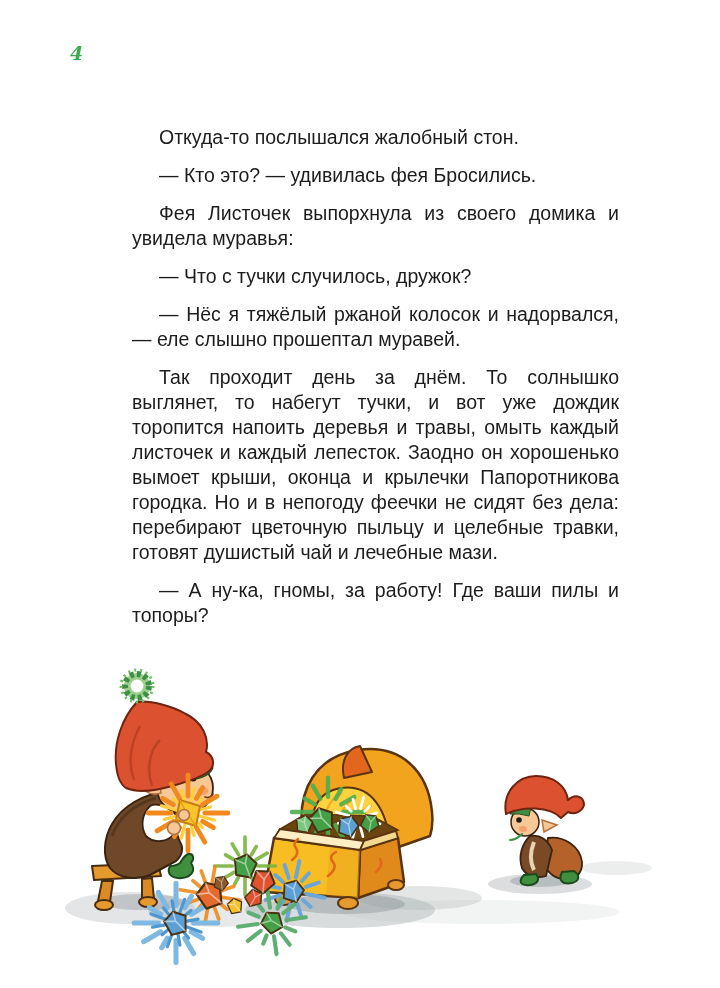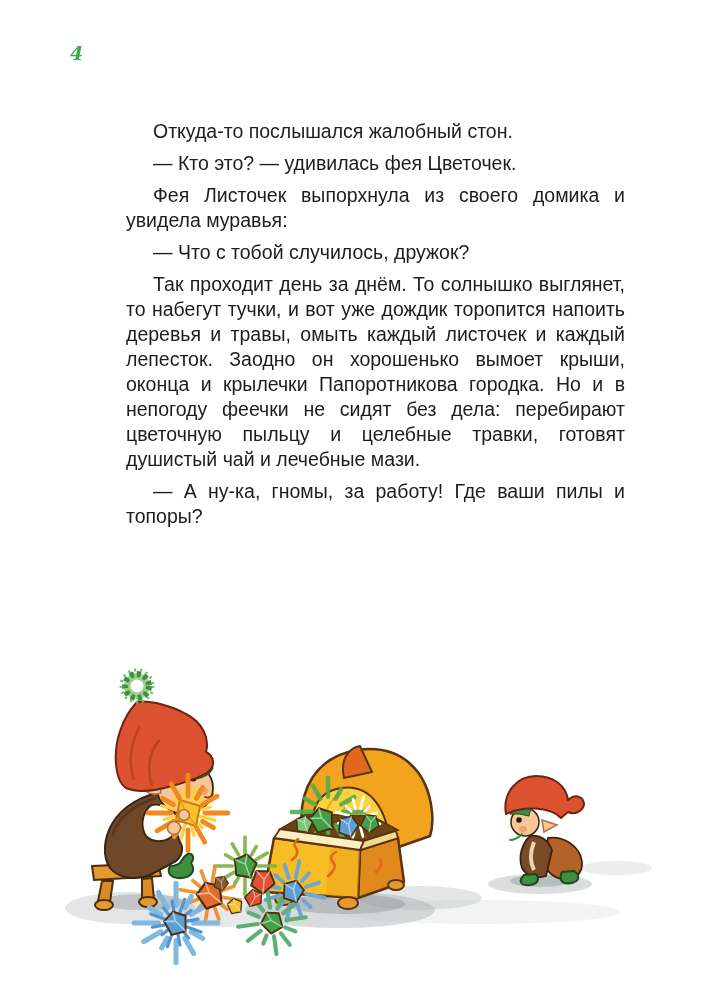--- a/index.html
+++ b/index.html
@@ -3,36 +3,37 @@
 <meta charset="utf-8">
 <style>
   html,body{margin:0;padding:0;background:#ffffff;}
   .page{position:relative;width:720px;height:988px;background:#ffffff;overflow:hidden;
         font-family:"Liberation Sans",sans-serif;}
   .page-number{position:absolute;left:70px;top:42px;
         font-family:"DejaVu Serif",serif;font-style:italic;font-weight:700;
         font-size:19px;color:#3aad4a;}
   .text-block{position:absolute;left:119px;top:112px;width:513px;
         color:#1d1d1f;font-size:19.5px;line-height:25px;text-align:justify;}
-  .text-block p{margin:7px;text-indent:27px;}
+  .text-block p{margin:13px;text-indent:27px;}
   .illustration{position:absolute;left:60px;top:660px;width:594px;height:306px;}
   .illustration svg{display:block;width:100%;height:100%;}
 </style>
 </head>
 <body>
 
 <div class="page">
 
   <div class="page-number">4</div>
 
   <div class="text-block">
     <p>Откуда-то послышался жалобный стон.</p>
-    <p>— Кто это? — удивилась фея Цветочек.</p>
+    <p>— Кто это? — удивилась фея Бросились.</p>
     <p>Фея Листочек выпорхнула из своего домика и увидела муравья:</p>
-    <p>— Что с тобой случилось, дружок?</p>
+    <p>— Что с тучки случилось, дружок?</p>
+    <p>— Нёс я тяжёлый ржаной колосок и надорвался, — еле слышно прошептал муравей.</p>
     <p>Так проходит день за днём. То солнышко выглянет, то набегут тучки, и вот уже дождик торопится напоить деревья и травы, омыть каждый листочек и каждый лепесток. Заодно он хорошенько вымоет крыши, оконца и крылечки Папоротникова городка. Но и в непогоду феечки не сидят без дела: перебирают цветочную пыльцу и целебные травки, готовят душистый чай и лечебные мази.</p>
     <p>— А ну-ка, гномы, за работу! Где ваши пилы и топоры?</p>
   </div>
 
   <div class="illustration" role="img" aria-label="Гном в красном колпаке с зелёным помпоном сидит на скамеечке и разглядывает сияющий самоцвет у открытого золотого сундука, полного драгоценных камней; маленький гном подходит справа">
     <svg viewBox="0 0 594 306" xmlns="http://www.w3.org/2000/svg">
       <defs>
         <g id="gem-shape">
           <polygon points="0,-9 8.5,-3.5 5.5,8 -5.5,8 -8.5,-3.5" stroke="#4a3010" stroke-width="1.5" stroke-linejoin="round"></polygon>
           <path d="M -8.5,-3.5 L 0,-1.5 L 5.5,8 M 0,-9 L 0,-1.5" fill="none" stroke="#ffffff" stroke-width="1.2" opacity="0.5"></path>

